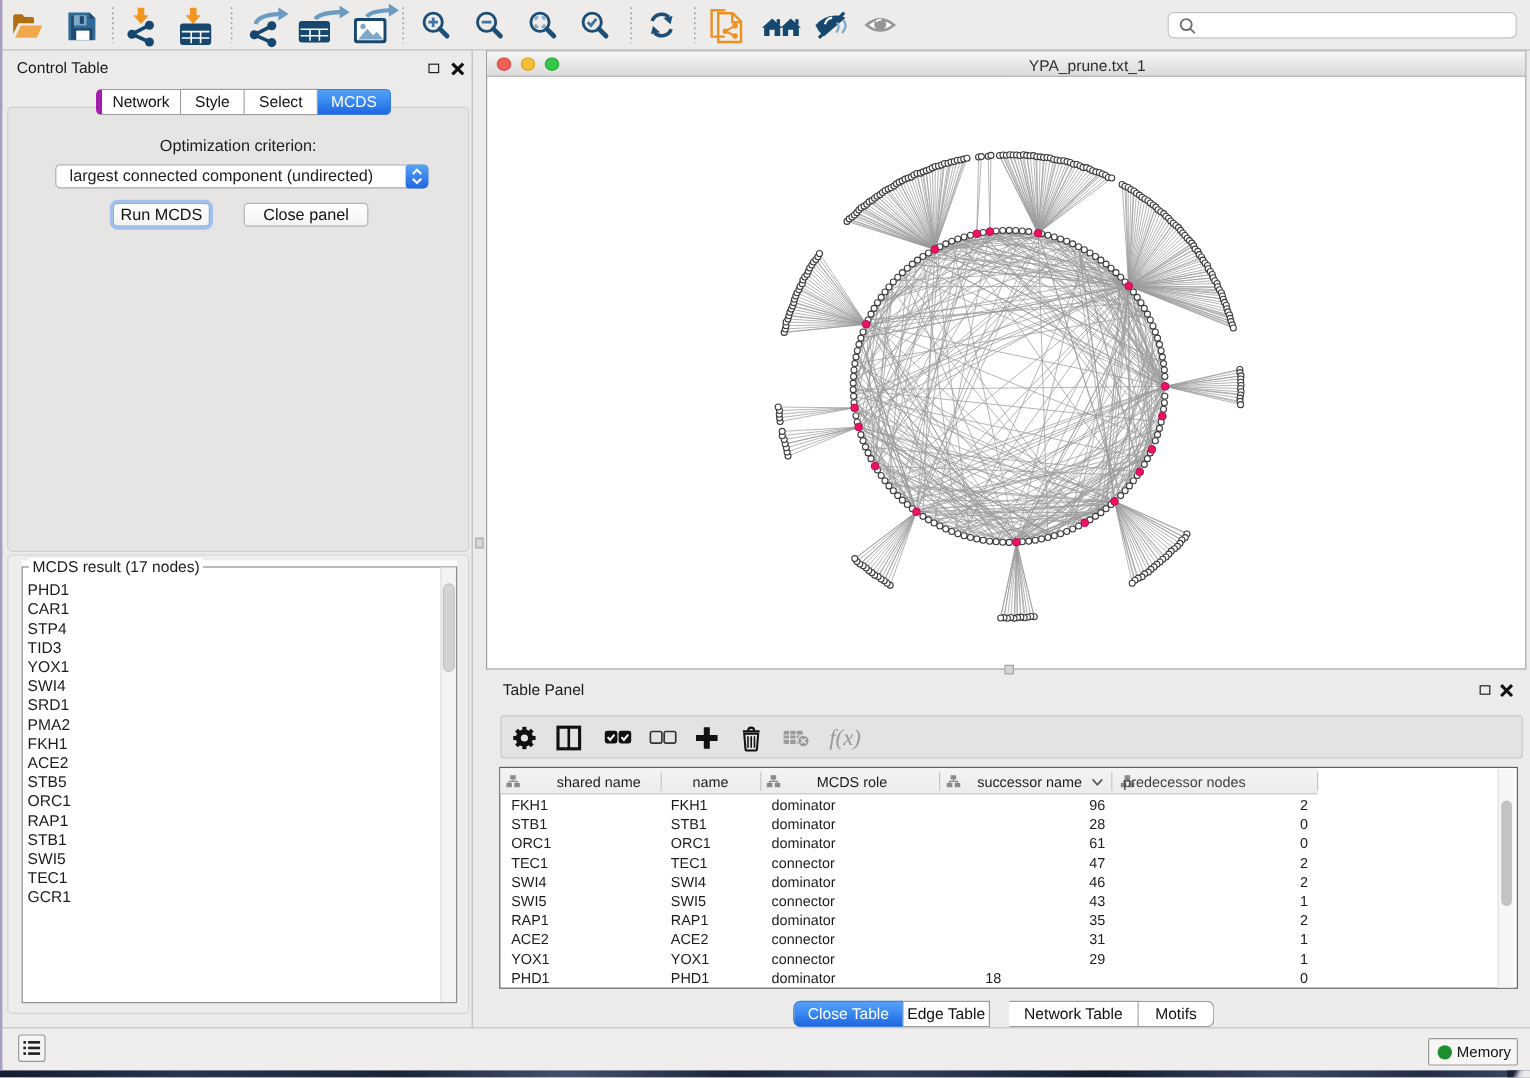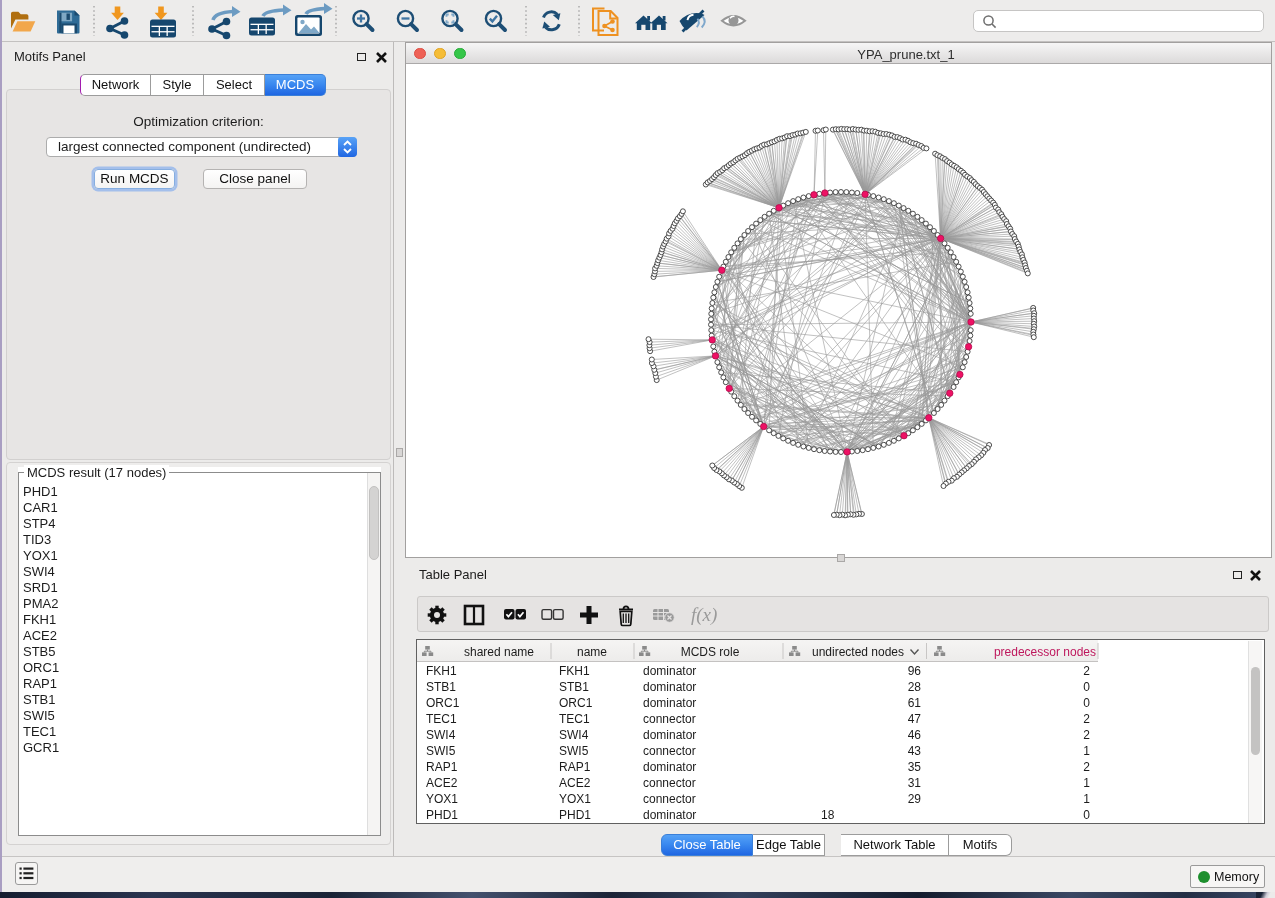--- a/index.html
+++ b/index.html
@@ -131,28 +131,28 @@
     <line x1="703.5" y1="10.5" x2="682.5" y2="31.5" stroke="#16476e" stroke-width="2.6"></line>
     <path d="M722 20.8 Q733.5 11.5 745 20.8 Q733.5 30 722 20.8 Z" fill="#fff" stroke="#969696" stroke-width="2.1"></path>
     <circle cx="733.5" cy="20.4" r="5" fill="#969696"></circle>
     <path d="M730 18.2 a4.5 4.5 0 0 1 4.5-1.8" stroke="#fff" stroke-width="1.5" fill="none"></path>
   </svg>
 <div class="abs" style="left:973px;top:10px;width:291px;height:22px;background:#fff;border:1px solid #c6c5c4;border-radius:5px"></div>
 <svg class="abs" style="left:982px;top:14px" width="16" height="16" viewBox="0 0 16 16">
     <circle cx="6.5" cy="6.5" r="4.6" stroke="#6e6e6e" stroke-width="1.5" fill="none"></circle>
     <line x1="10" y1="10" x2="13.6" y2="13.6" stroke="#6e6e6e" stroke-width="1.5"></line>
   </svg>
-<div class="abs" style="left:14px;top:49px;font-size:13px">Motifs Panel</div>
+<div class="abs" style="left:14px;top:49px;font-size:13px">Control Table</div>
 <div class="abs" style="left:357px;top:53px;width:9px;height:8px;border:1.5px solid #222"></div>
 <svg class="abs" style="left:375px;top:51px" width="13" height="13" viewBox="0 0 13 13">
     <path d="M2 2 L11 11 M11 2 L2 11" stroke="#111" stroke-width="2.6"></path>
   </svg>
 <div class="abs" style="left:6px;top:89px;width:385px;height:371px;background:#e7e5e4;border:1px solid #d2d0cf;border-radius:4px"></div>
 <div class="abs" style="left:6px;top:462px;width:385px;height:383px;background:#eeedec;border:1px solid #d4d2d1;border-radius:4px"></div>
-<div class="tab" style="left:80px;top:73.5px;width:71px;border-radius:5px 0 0 5px;border-left:1px solid #a21caf">Network</div>
+<div class="tab" style="left:80px;top:73.5px;width:71px;border-radius:5px 0 0 5px;border-left:5px solid #a21caf">Network</div>
 <div class="tab" style="left:151px;top:73.5px;width:53px">Style</div>
 <div class="tab" style="left:204px;top:73.5px;width:61px">Select</div>
 <div class="tab tabsel" style="left:265px;top:73.5px;width:61px;border-radius:0 5px 5px 0">MCDS</div>
 <div class="abs" style="left:6px;top:114px;width:385px;text-align:center;font-size:13.5px">Optimization criterion:</div>
 <div class="abs" style="left:46px;top:137px;width:311px;height:20px;background:#fff;border:1px solid #acacac;border-radius:4px"></div>
 <div class="abs" style="left:58px;top:139px;font-size:13.5px">largest connected component (undirected)</div>
 <div class="abs" style="left:338px;top:137px;width:19px;height:20px;background:linear-gradient(#59a3f7,#1f66e2);border-radius:3px 4px 4px 3px"></div>
 <svg class="abs" style="left:340px;top:139px" width="15" height="16" viewBox="0 0 15 16">
     <path d="M4 6 L7.5 2.5 L11 6 M4 10 L7.5 13.5 L11 10" stroke="#fff" stroke-width="1.8" fill="none"></path>
   </svg>
@@ -636,22 +636,22 @@
       <rect x="520.2" y="6" width="4.6" height="3.6"></rect>
       <rect x="517" y="12.4" width="4.6" height="3.6"></rect>
       <rect x="523.6" y="12.4" width="4.6" height="3.6"></rect>
       <path d="M522.5 9.6 v1.6 M519.3 12.4 v-1.2 h6.6 v1.2" stroke="#8a8a8a" stroke-width="1" fill="none"></path>
     </g>
     <path d="M493.5 9.5 l4 4.5 4-4.5" stroke="#555" stroke-width="1.4" fill="none"></path>
   </svg>
 <div class="cell" style="left:419px;top:645px;width:160px;text-align:center;color:#1c1c1c">shared name</div>
 <div class="cell" style="left:512px;top:645px;width:160px;text-align:center;color:#1c1c1c">name</div>
 <div class="cell" style="left:630px;top:645px;width:160px;text-align:center;color:#1c1c1c">MCDS role</div>
-<div class="cell" style="left:778px;top:645px;width:160px;text-align:center;color:#1c1c1c">undirected nodes</div>
-<div class="cell" style="left:936px;top:645px;width:160px;text-align:right;color:#be185d">predecessor nodes</div>
+<div class="cell" style="left:778px;top:645px;width:160px;text-align:center;color:#1c1c1c">successor name</div>
+<div class="cell" style="left:936px;top:645px;width:160px;text-align:left;color:#404040">predecessor nodes</div>
 <div class="cell" style="left:426px;top:664px">FKH1</div>
 <div class="cell" style="left:559px;top:664px">FKH1</div>
 <div class="cell" style="left:643px;top:664px">dominator</div>
 <div class="cell" style="left:821px;top:664px;width:100px;text-align:right">96</div>
 <div class="cell" style="left:990px;top:664px;width:100px;text-align:right">2</div>
 <div class="cell" style="left:426px;top:680px">STB1</div>
 <div class="cell" style="left:559px;top:680px">STB1</div>
 <div class="cell" style="left:643px;top:680px">dominator</div>
 <div class="cell" style="left:821px;top:680px;width:100px;text-align:right">28</div>
 <div class="cell" style="left:990px;top:680px;width:100px;text-align:right">0</div>

